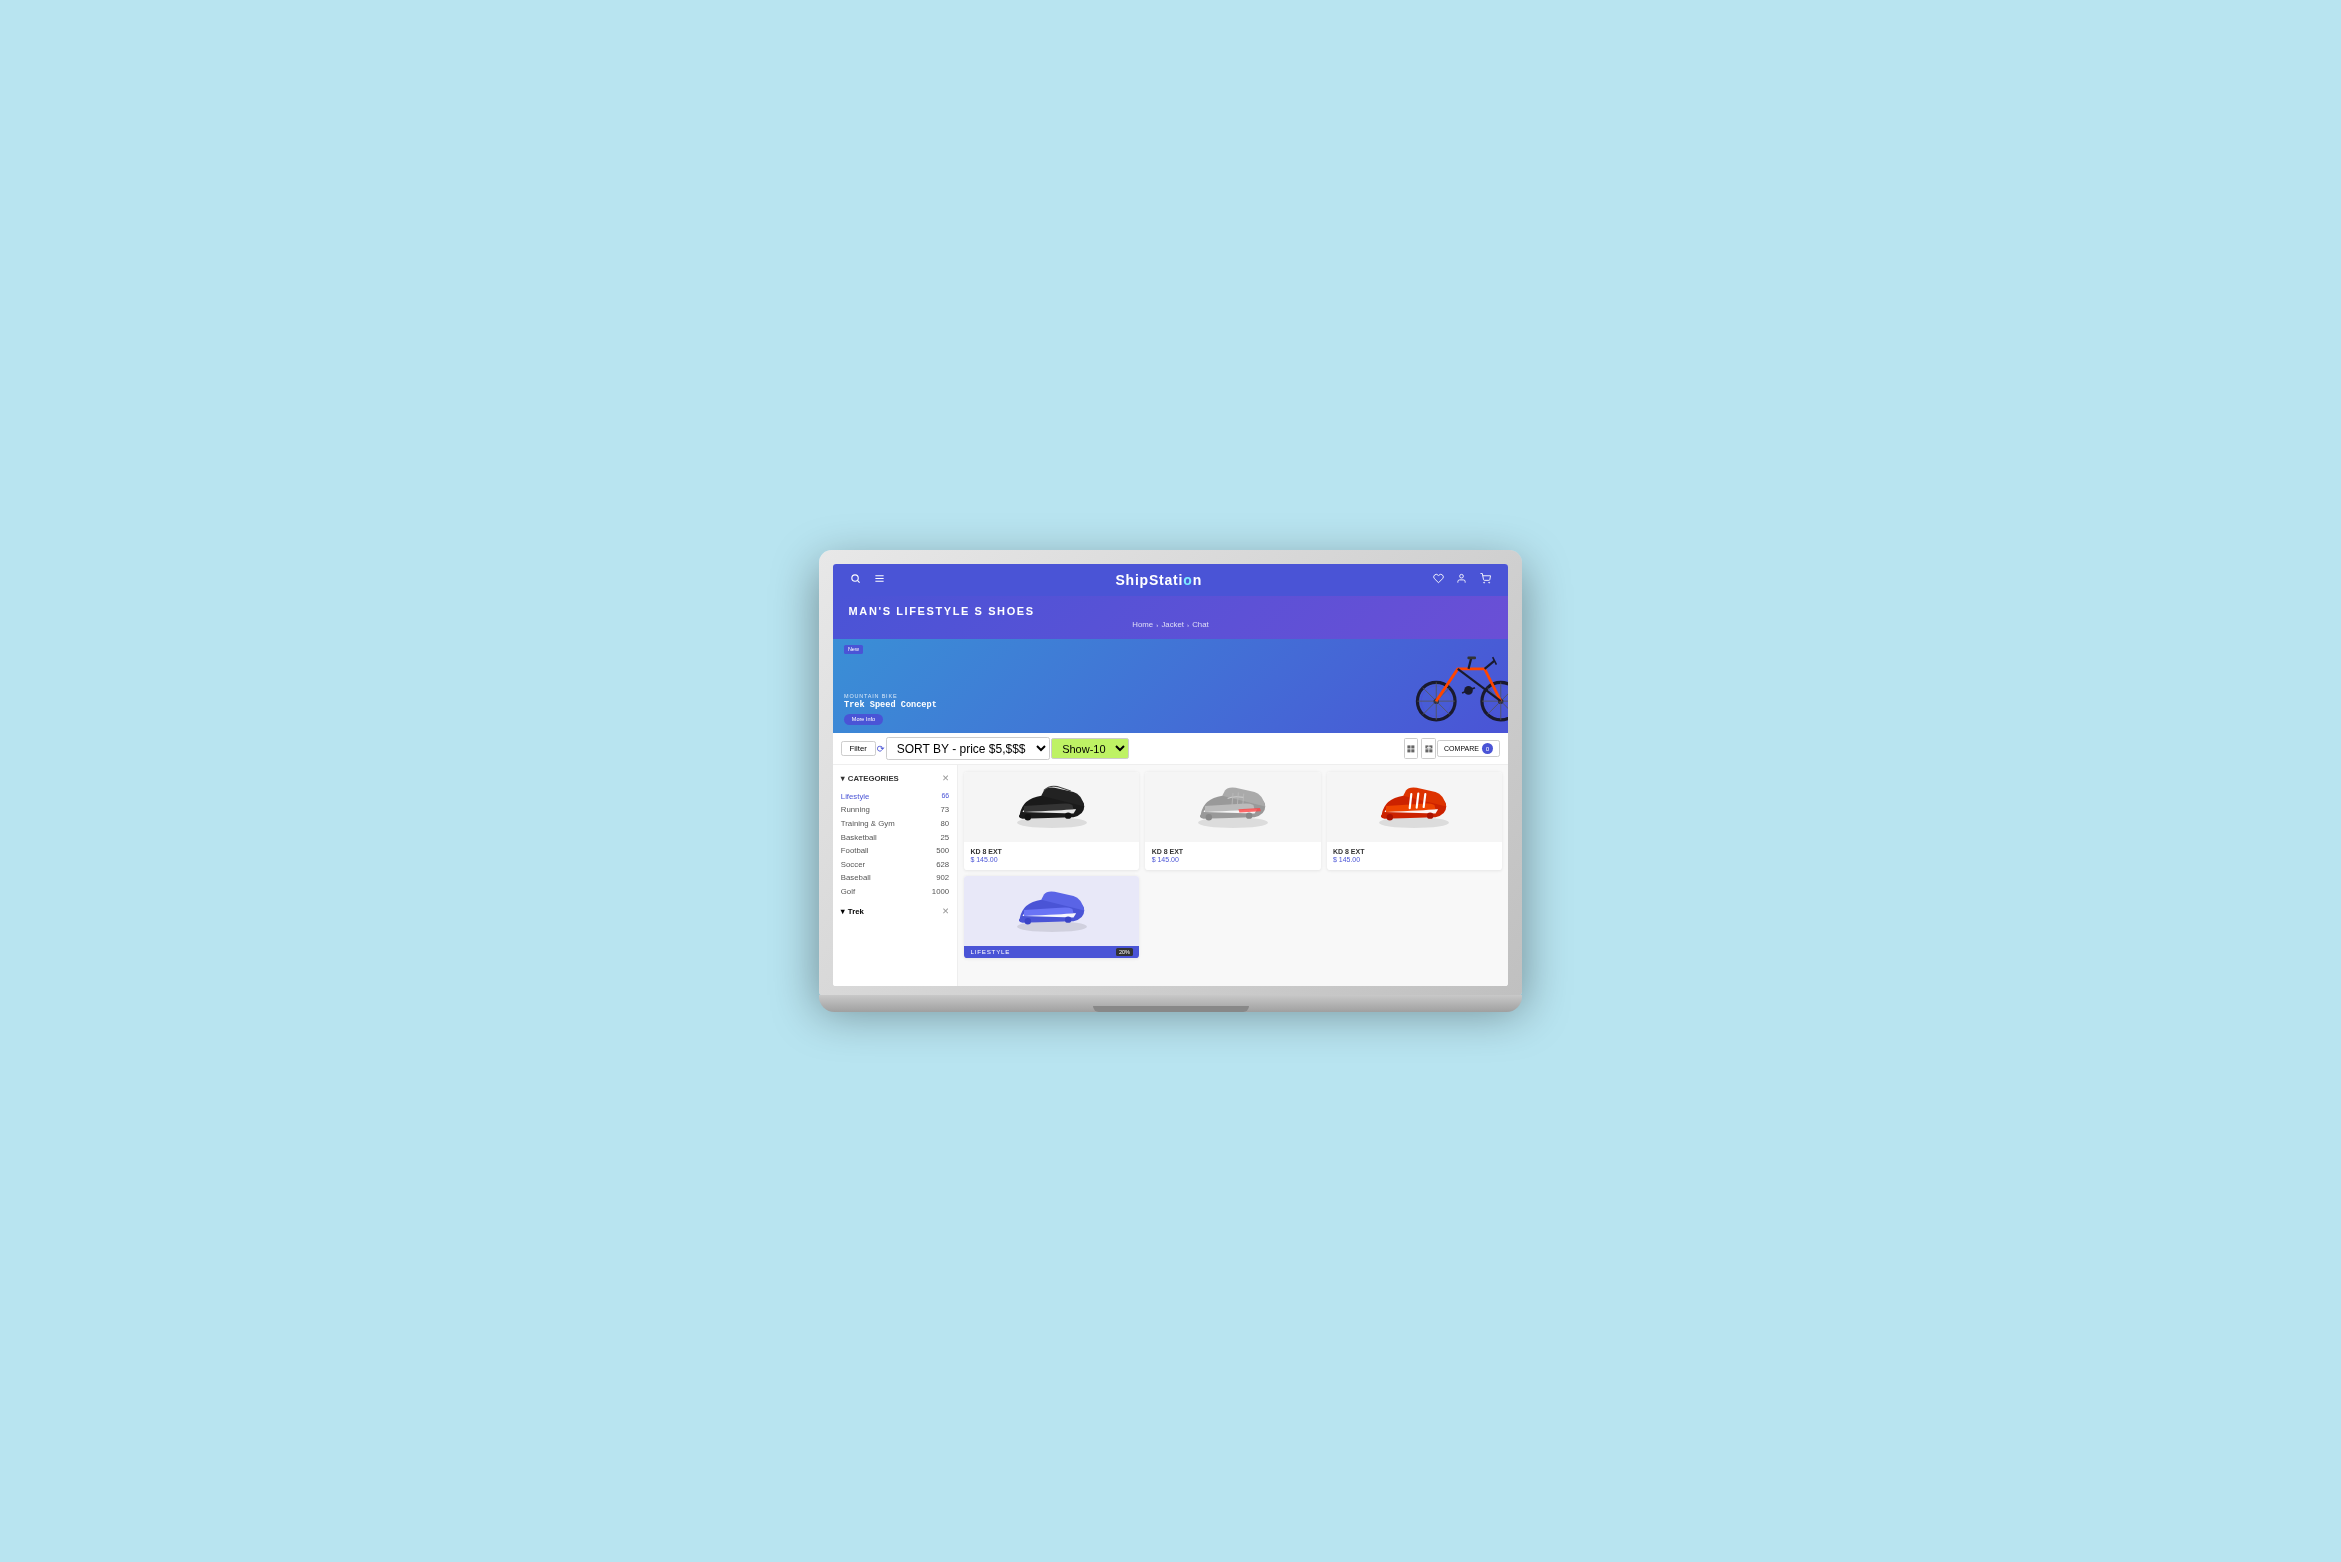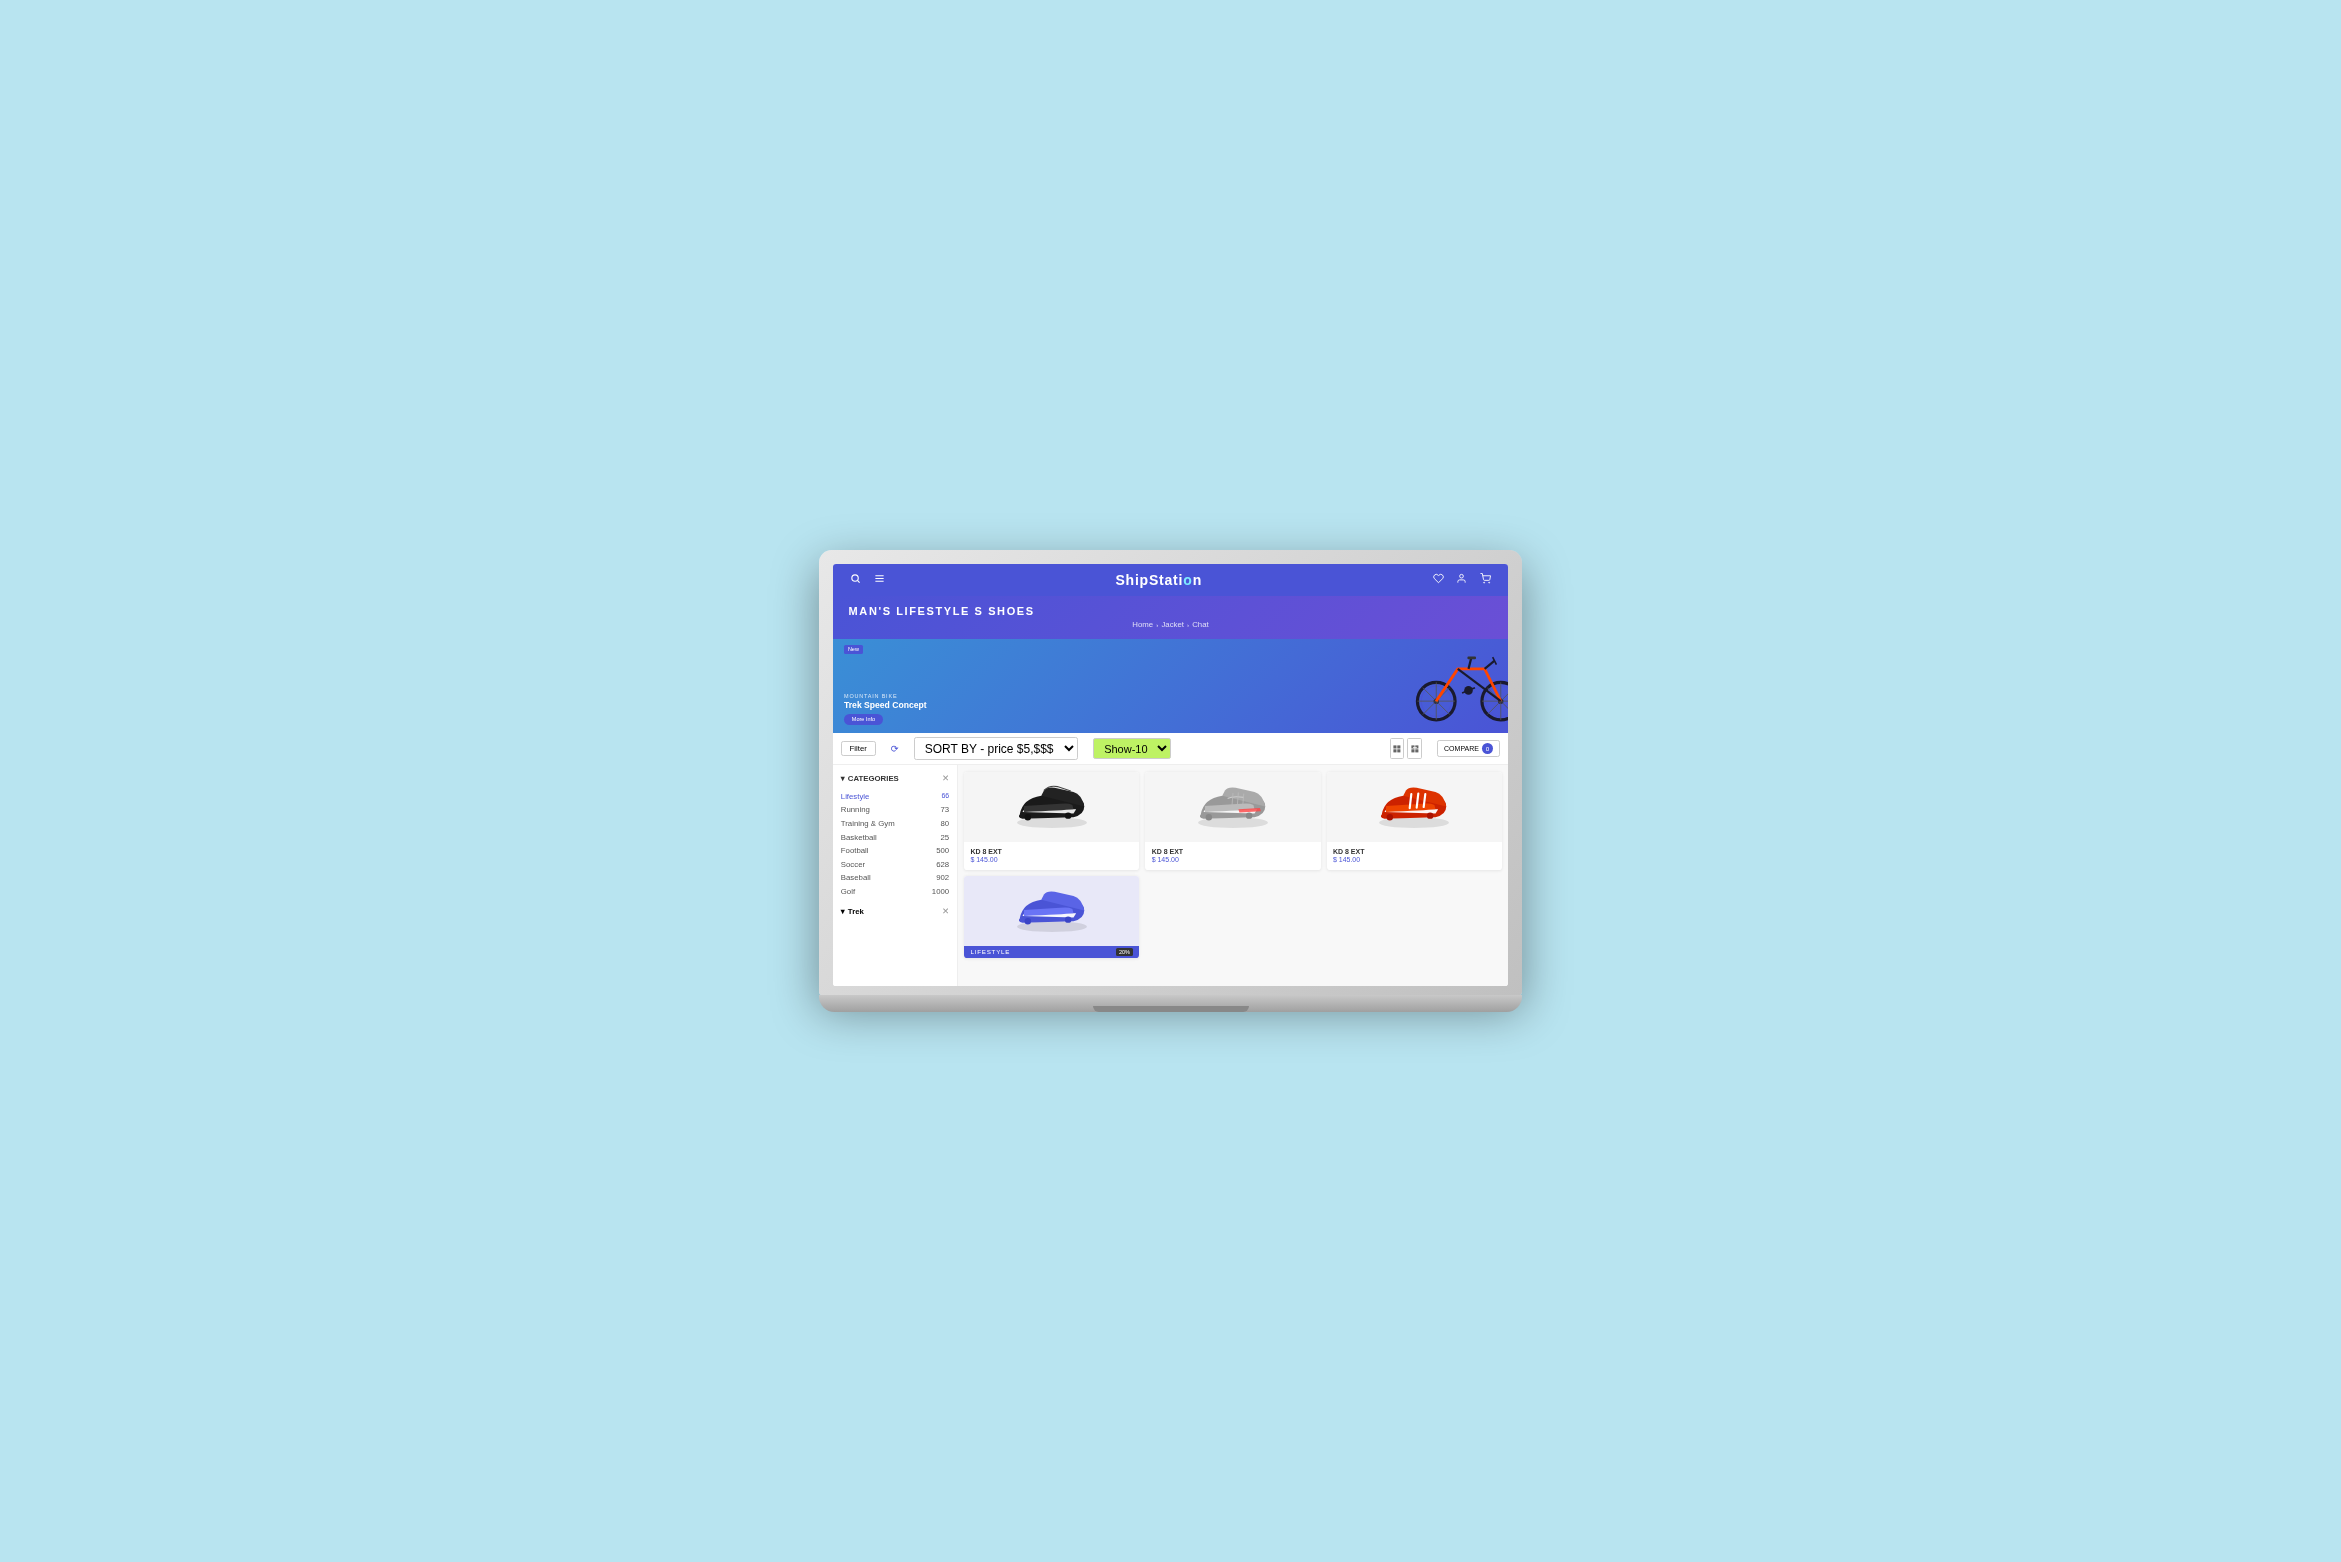--- a/index.html
+++ b/index.html
@@ -188,20 +188,21 @@
       letter-spacing: 0.8px;
       text-transform: uppercase;
       margin-bottom: 1.6px;
     }
 
     .banner-product-title {
       color: white;
       font-size: 8.6px;
       font-weight: bold;
       margin-bottom: 3.9px;
+      font-family: Liberation Mono, monospace;
     }
 
     .banner-btn {
       background: #4a54d6;
       color: white;
       border: none;
       padding: 2.3px 7.8px;
       border-radius: 7.8px;
       font-size: 5.5px;
       cursor: pointer;
@@ -242,21 +243,21 @@
       justify-content: center;
     }
 
     
     .filter-bar {
       display: flex;
       align-items: center;
       padding: 4.7px 7.8px;
       background: white;
       border-bottom: 0.8px solid #eee;
-      gap: 15px;
+      gap: 1px;
       font-size: 7.8px;
     }
 
     .filter-btn {
       background: none;
       border: 0.8px solid #ccc;
       padding: 2.3px 7.8px;
       border-radius: 2.3px;
       font-size: 7.8px;
       cursor: pointer;

